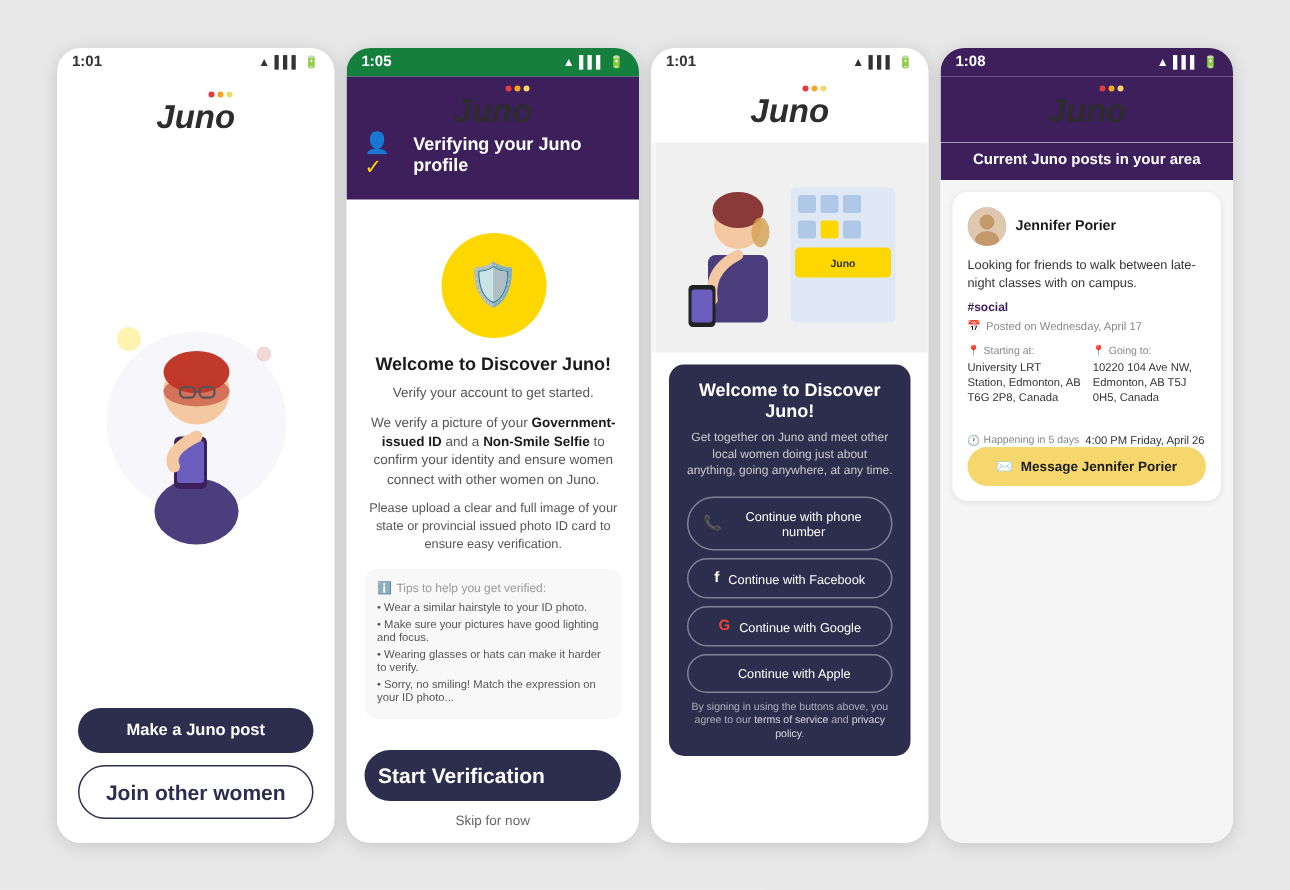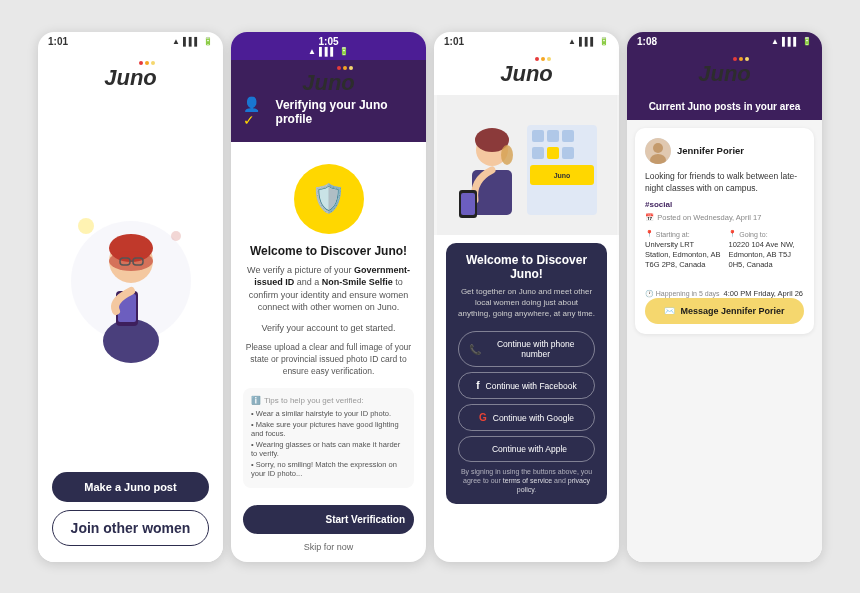--- a/index.html
+++ b/index.html
@@ -197,25 +197,25 @@
       flex-direction: column;
       align-items: center;
       gap: 8px;
     }
     .btn-verify {
       background: #2d2d4e;
       color: #fff;
       border: none;
       border-radius: 20px;
       padding: 9px;
-      font-size: 10px;
+      font-size: 14px;
       font-weight: 600;
       cursor: pointer;
       width: 100%;
-      text-align: right;
+      text-align: left;
     }
     .skip-link {
       font-size: 9px;
       color: #666;
       cursor: pointer;
       text-align: center;
     }
 
     
     .screen-3-header {
@@ -485,21 +485,21 @@
       </div>
 
       <div class="bottom-buttons">
         <div class="btn-primary">Make a Juno post</div>
         <div class="btn-outline">Join other women</div>
       </div>
     </div>
   </div>
 
   <div class="phone-screen screen-2">
-    <div class="status-bar" style="background:#4c1d95; color:#fff;flex-direction:column;">
+    <div class="status-bar" style="background:#15803d; color:#fff;">
       <span class="time">1:05</span>
       <div class="status-icons">
         <span>▲</span>
         <span>▌▌▌</span>
         <span>🔋</span>
       </div>
     </div>
     <div class="screen-2-header">
       <div class="logo-wrapper">
         <div class="dots-above">
@@ -515,24 +515,24 @@
       </div>
     </div>
     <div class="screen-2-body">
       <div class="yellow-circle-area">
         <div class="yellow-circle">
           <span>🛡️</span>
         </div>
       </div>
       <div class="verify-title">Welcome to Discover Juno!</div>
       <div class="verify-subtitle">
+        <span>Verify your account to get started.</span>
+      </div>
+      <div class="verify-subtitle">
         We verify a picture of your <strong>Government-issued ID</strong> and a <strong>Non-Smile Selfie</strong> to confirm your identity and ensure women connect with other women on Juno.
-      </div>
-      <div class="verify-subtitle">
-        <span>Verify your account to get started.</span>
       </div>
       <div class="verify-note">Please upload a clear and full image of your state or provincial issued photo ID card to ensure easy verification.</div>
       <div class="tips-section">
         <div class="tips-title">
           <span>ℹ️</span>
           <span>Tips to help you get verified:</span>
         </div>
         <div class="tip-item">• Wear a similar hairstyle to your ID photo.</div>
         <div class="tip-item">• Make sure your pictures have good lighting and focus.</div>
         <div class="tip-item">• Wearing glasses or hats can make it harder to verify.</div>

